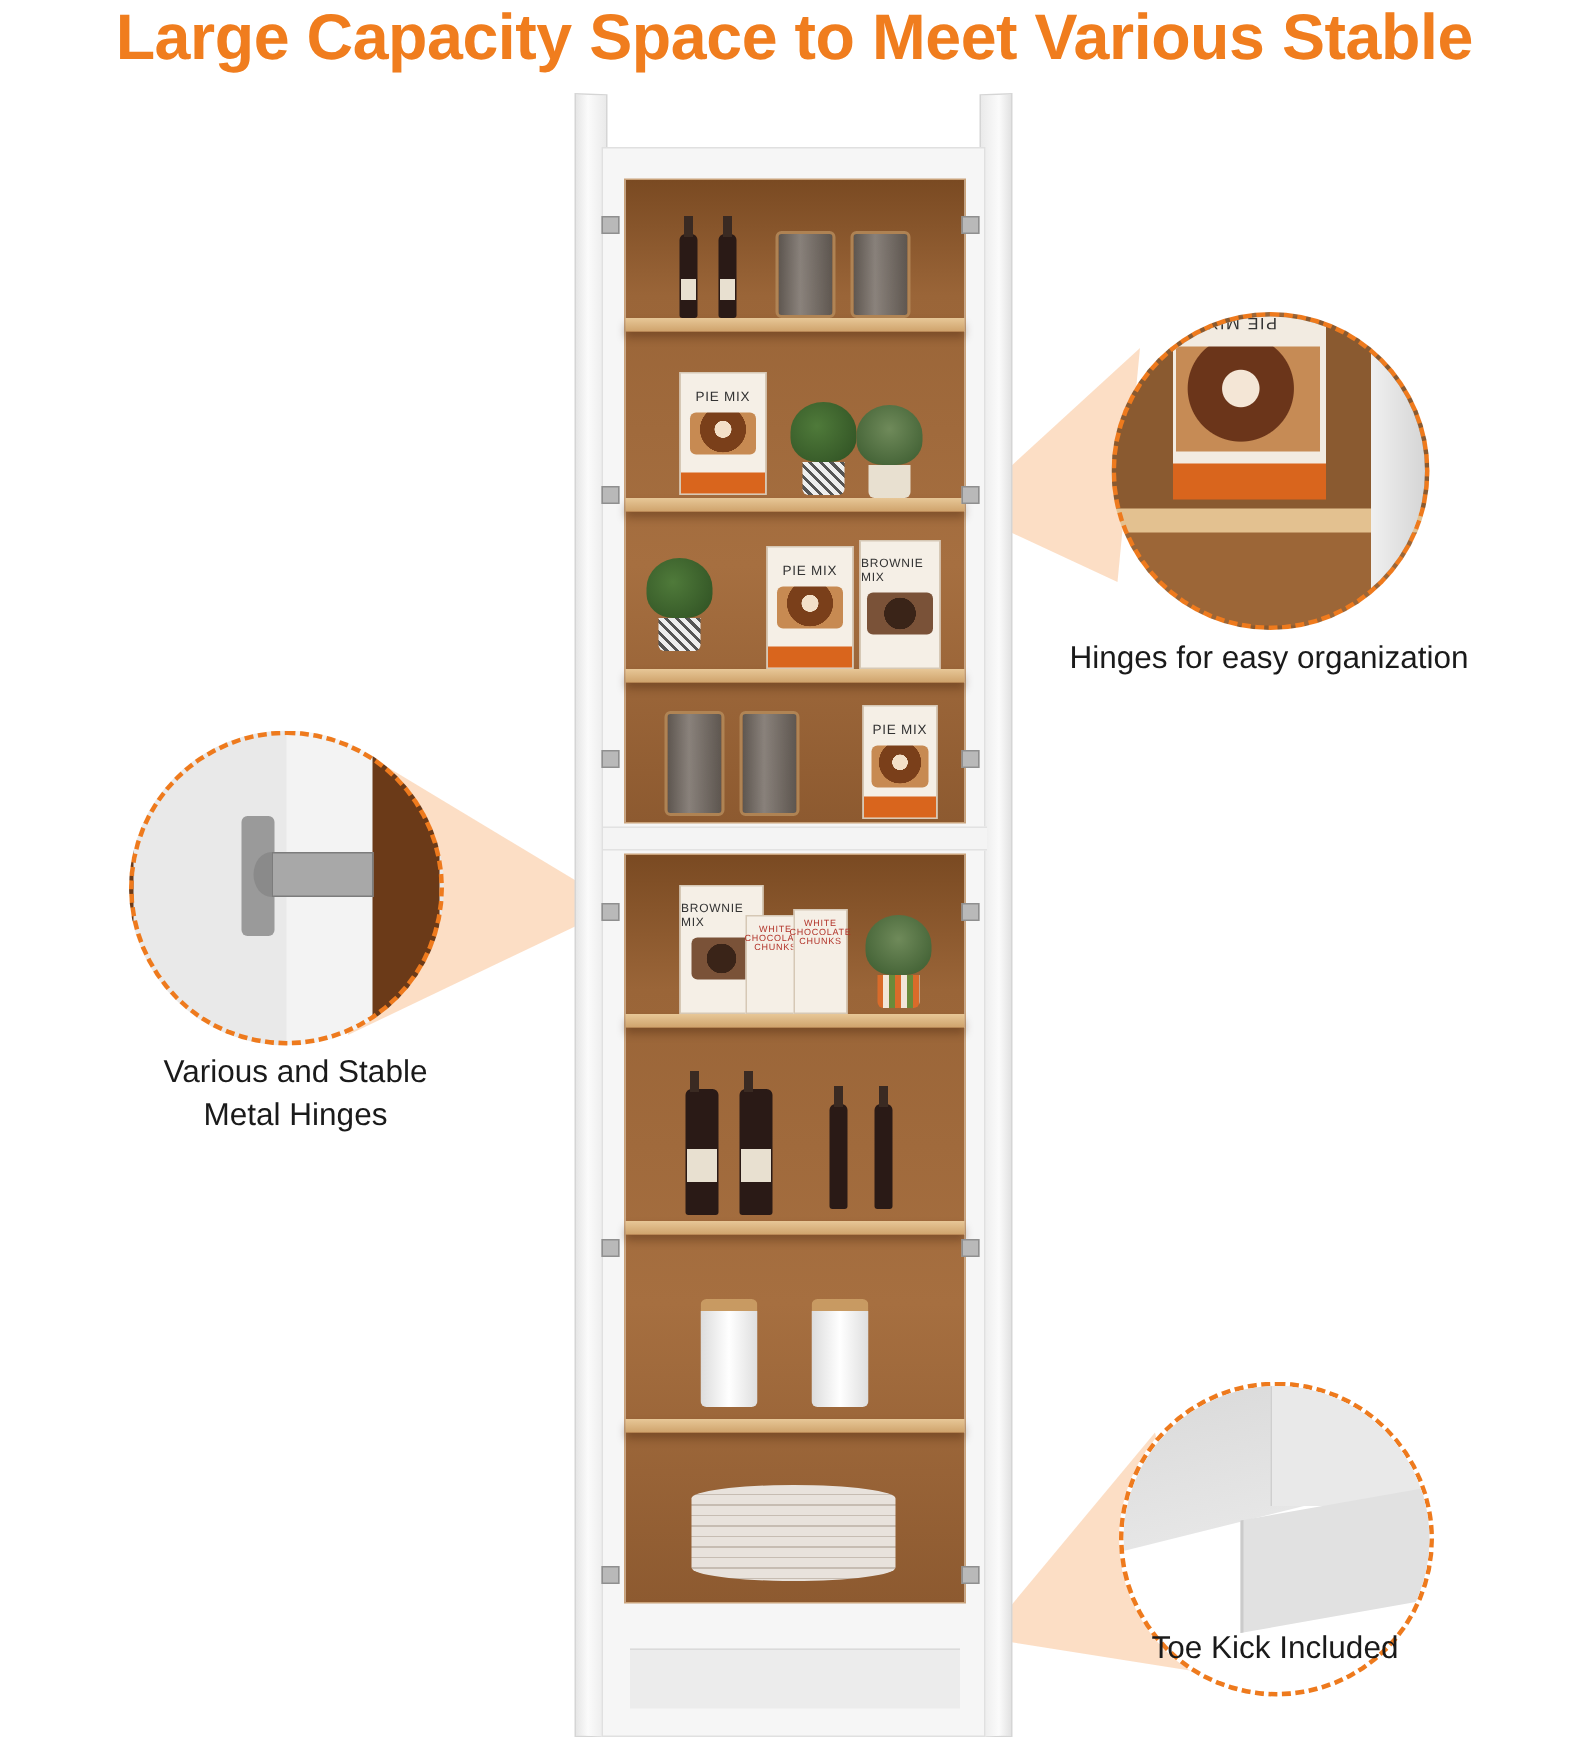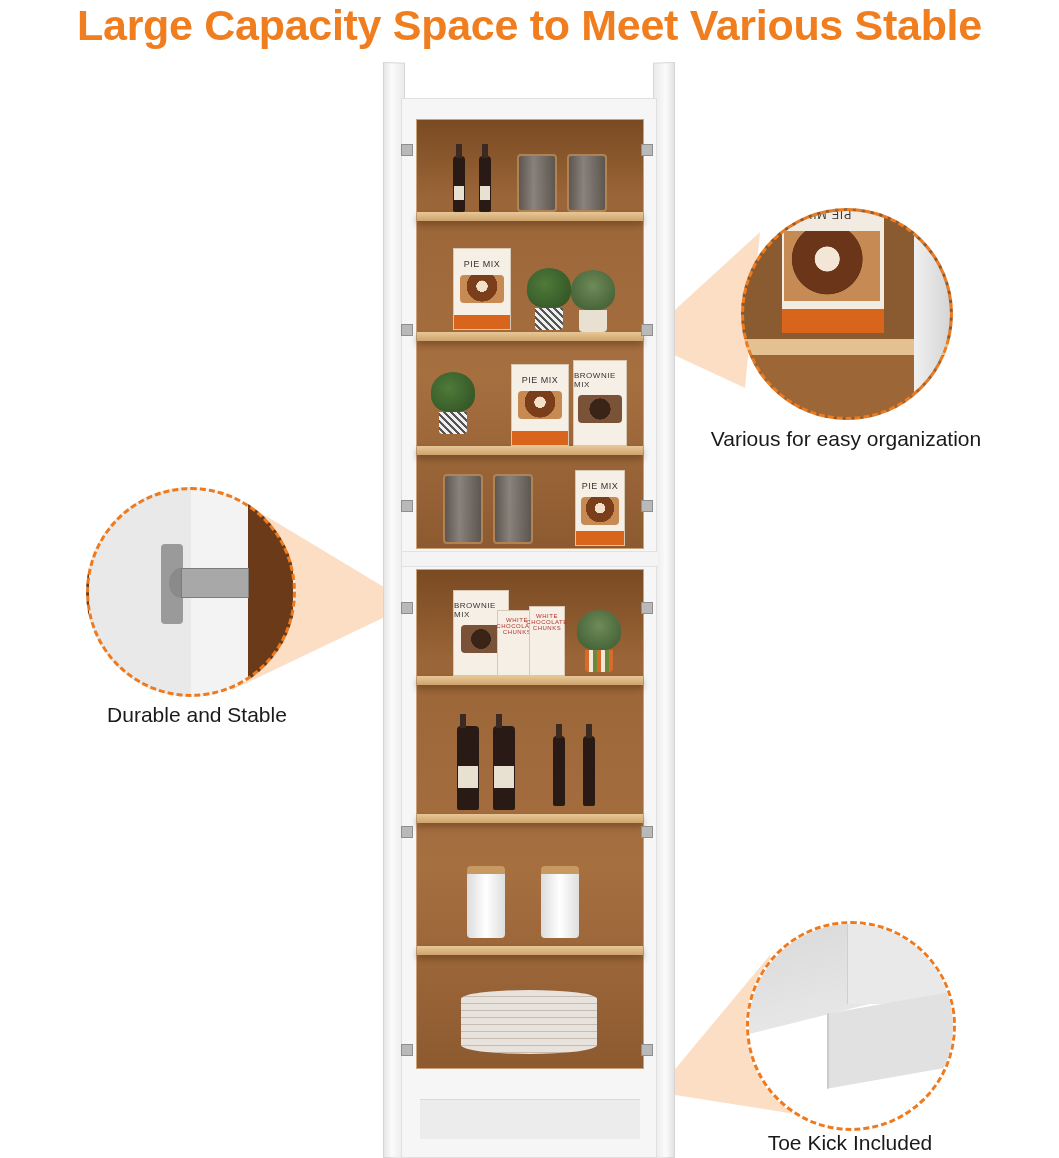--- a/index.html
+++ b/index.html
@@ -218,32 +218,33 @@
 </div>
 
 <div class="callout-circle c-shelves">
   <div class="mini-box"></div>
   <div class="mini-pie"></div>
   <div class="mini-band"></div>
   <div class="mini-text">PIE MIX</div>
   <div class="side"></div>
 </div>
 <div class="callout-label" style="left:660px;top:424px;width:372px;">
-  <div>Various for easy organization</div>
+  <div>Hinges for easy organization</div>
 </div>
 
 <div class="callout-circle c-hinge">
   <div class="plate"></div>
   <div class="cup"></div>
   <div class="arm"></div>
 </div>
 <div class="callout-label" style="left:60px;top:700px;width:274px;">
-  <div>Durable and Stable</div>
+  <div>Various and Stable</div>
+  <div>Metal Hinges</div>
 </div>
 
 <div class="callout-circle c-toekick">
   <div class="panel"></div>
   <div class="door"></div>
   <div class="kick"></div>
 </div>
-<div class="callout-label" style="left:700px;top:1128px;width:300px;">
+<div class="callout-label" style="left:700px;top:1084px;width:300px;">
   <div>Toe Kick Included</div>
 </div>
 
 </body></html>

